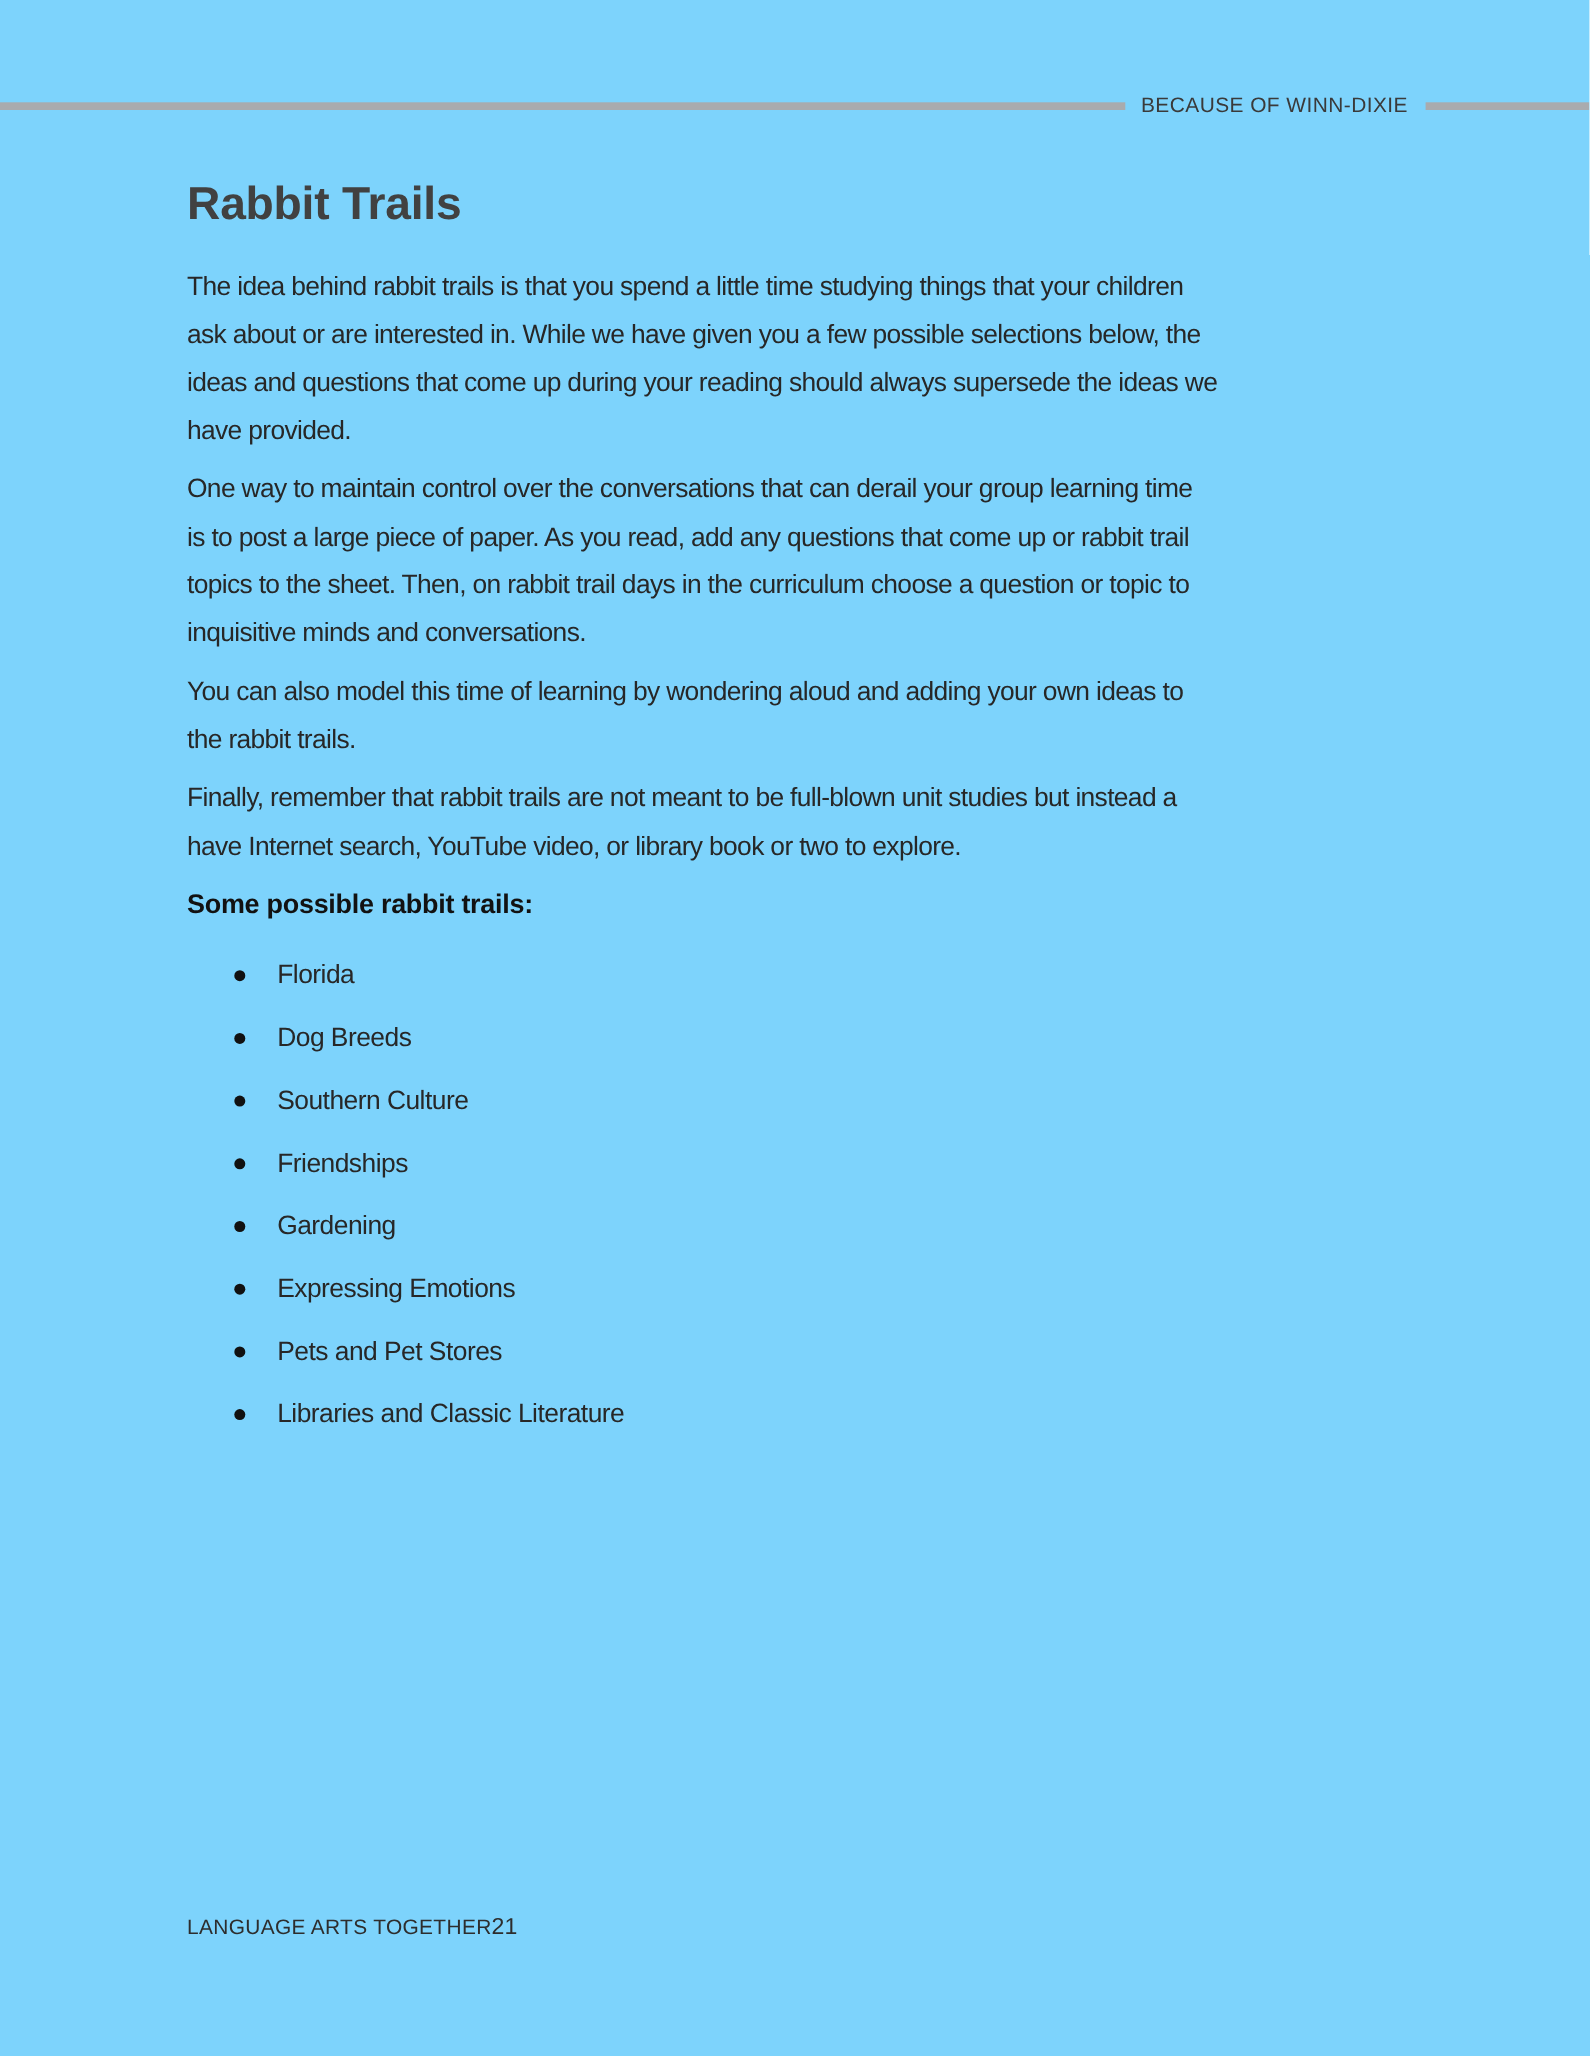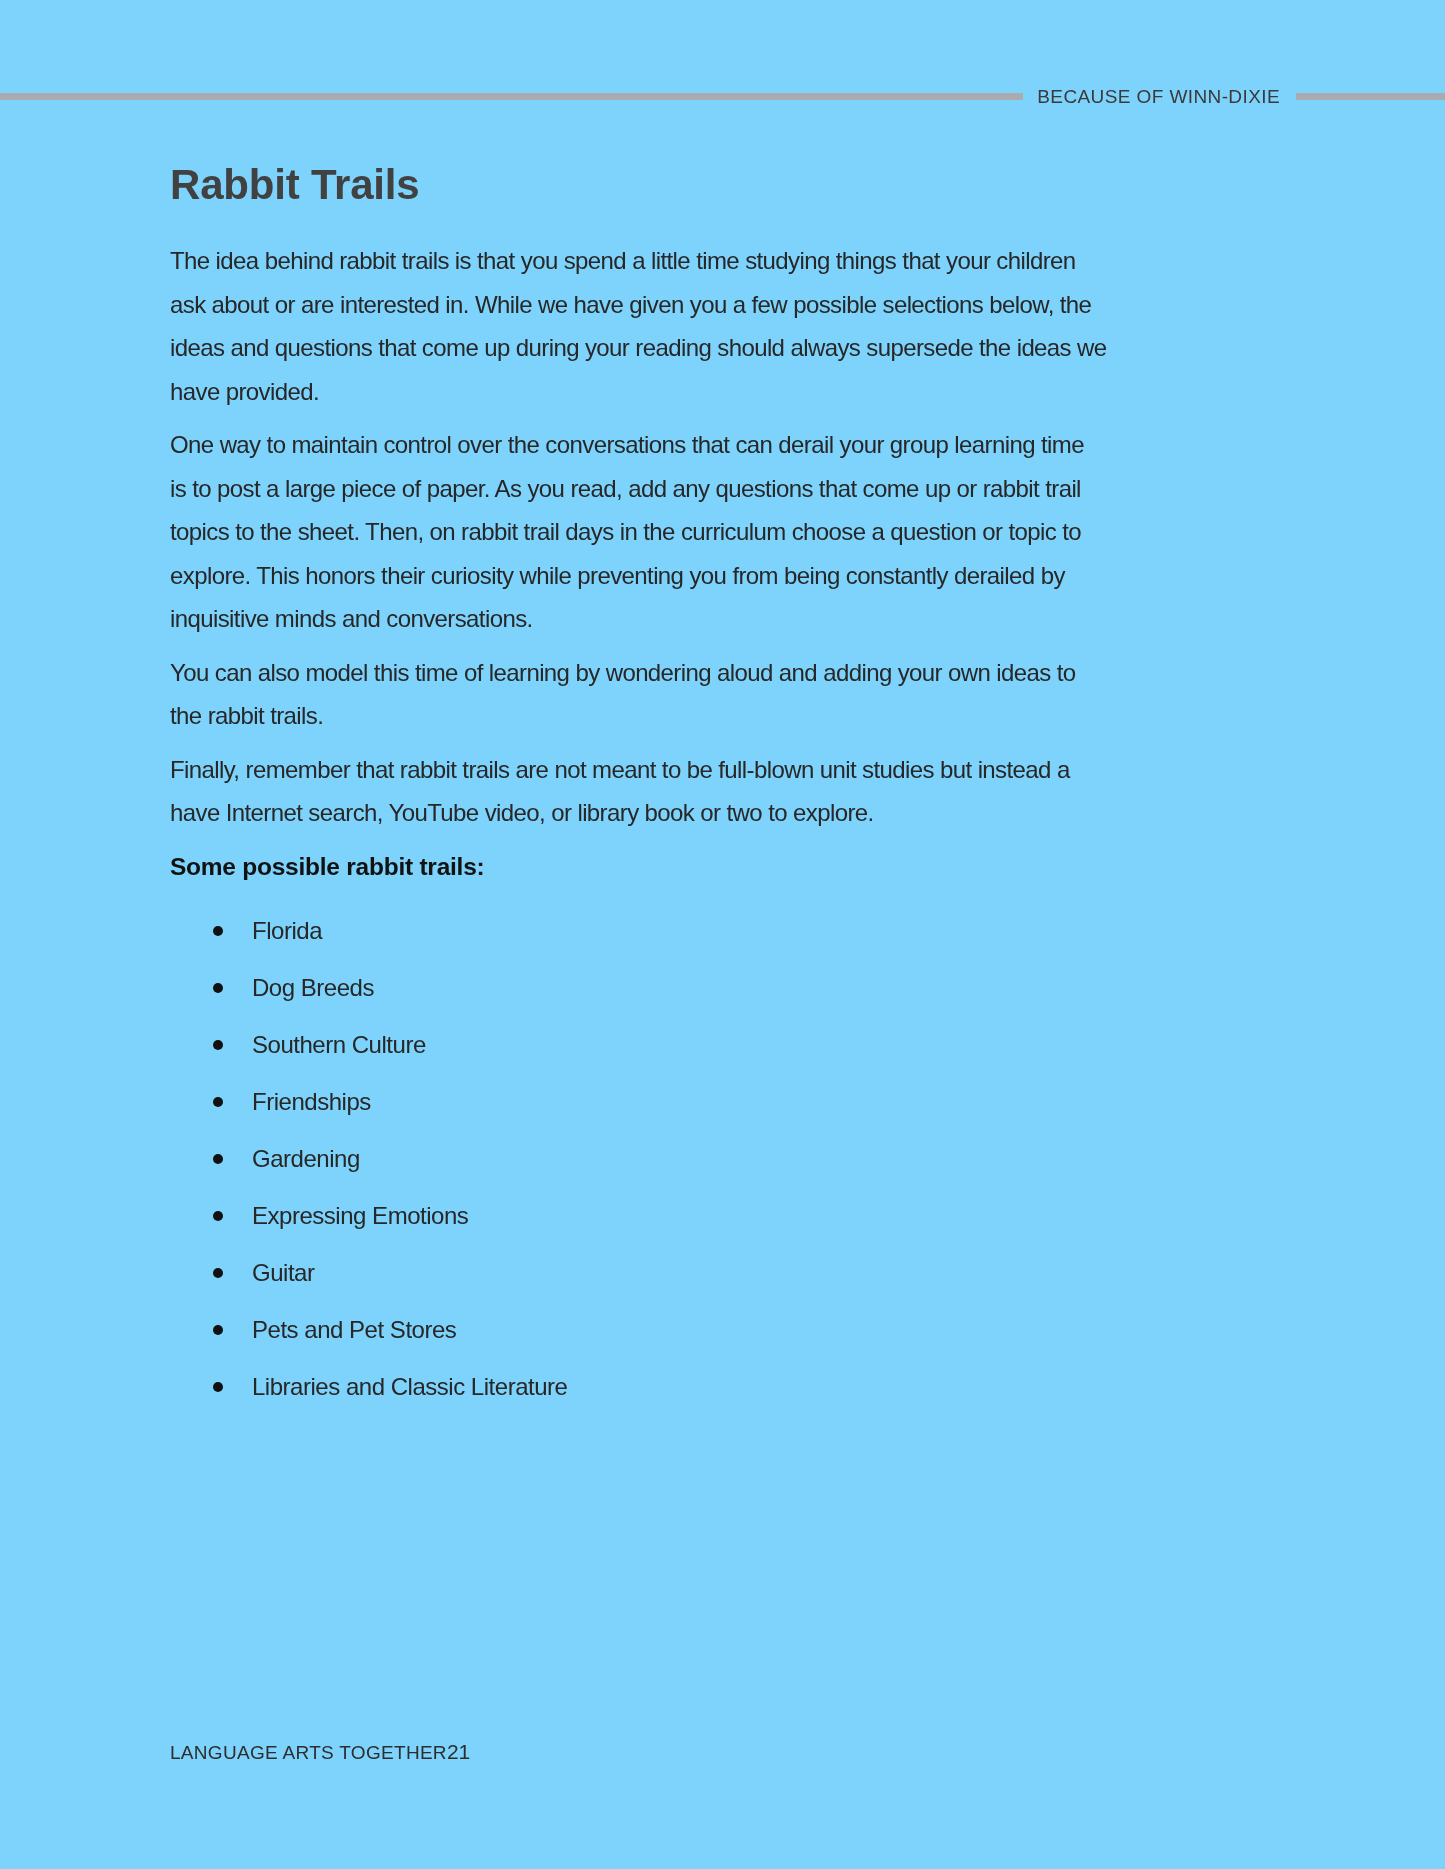--- a/index.html
+++ b/index.html
@@ -136,21 +136,20 @@
         <div class="para">
           <div class="tline">The idea behind rabbit trails is that you spend a little time studying things that your children</div>
           <div class="tline">ask about or are interested in. While we have given you a few possible selections below, the</div>
           <div class="tline">ideas and questions that come up during your reading should always supersede the ideas we</div>
           <div class="tline">have provided.</div>
         </div>
         <div class="para">
           <div class="tline">One way to maintain control over the conversations that can derail your group learning time</div>
           <div class="tline">is to post a large piece of paper. As you read, add any questions that come up or rabbit trail</div>
           <div class="tline">topics to the sheet. Then, on rabbit trail days in the curriculum choose a question or topic to</div>
-          <div class="tline">explore. This honors their curiosity while preventing you from being constantly derailed by</div>
           <div class="tline">inquisitive minds and conversations.</div>
         </div>
         <div class="para">
           <div class="tline">You can also model this time of learning by wondering aloud and adding your own ideas to</div>
           <div class="tline">the rabbit trails.</div>
         </div>
         <div class="para">
           <div class="tline">Finally, remember that rabbit trails are not meant to be full-blown unit studies but instead a</div>
           <div class="tline">have Internet search, YouTube video, or library book or two to explore.</div>
         </div>
@@ -158,21 +157,20 @@
 
     <h2 class="list-heading">Some possible rabbit trails:</h2>
 
     <ul class="trails" id="trail-list">
         <li><span class="bullet"></span><span>Florida</span></li>
         <li><span class="bullet"></span><span>Dog Breeds</span></li>
         <li><span class="bullet"></span><span>Southern Culture</span></li>
         <li><span class="bullet"></span><span>Friendships</span></li>
         <li><span class="bullet"></span><span>Gardening</span></li>
         <li><span class="bullet"></span><span>Expressing Emotions</span></li>
-        <li><span class="bullet"></span><span>Guitar</span></li>
         <li><span class="bullet"></span><span>Pets and Pet Stores</span></li>
         <li><span class="bullet"></span><span>Libraries and Classic Literature</span></li>
       </ul>
   </div>
 
   <div class="footer">
     <div class="footer-left">LANGUAGE ARTS TOGETHER</div>
     <div class="page-number">21</div>
   </div>
 

